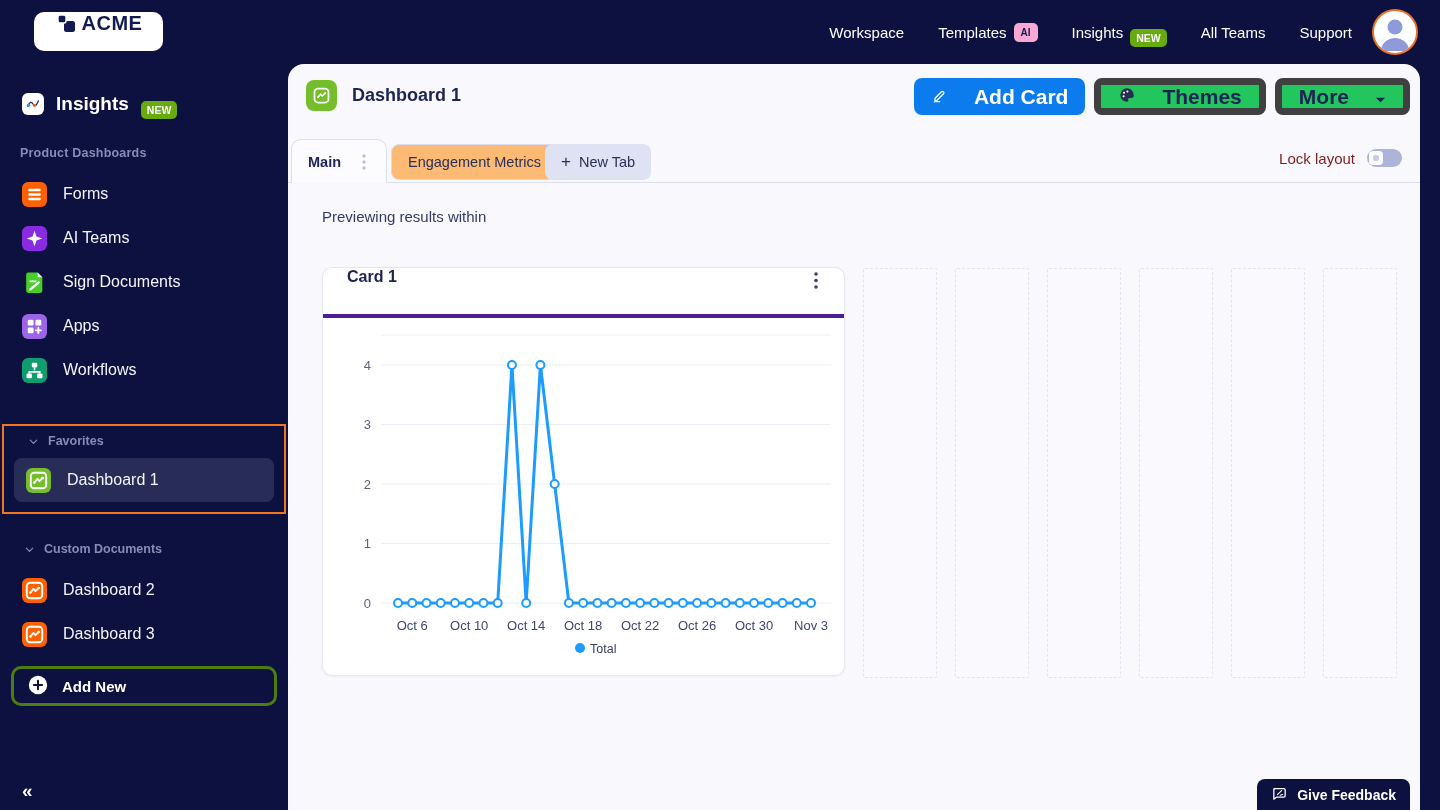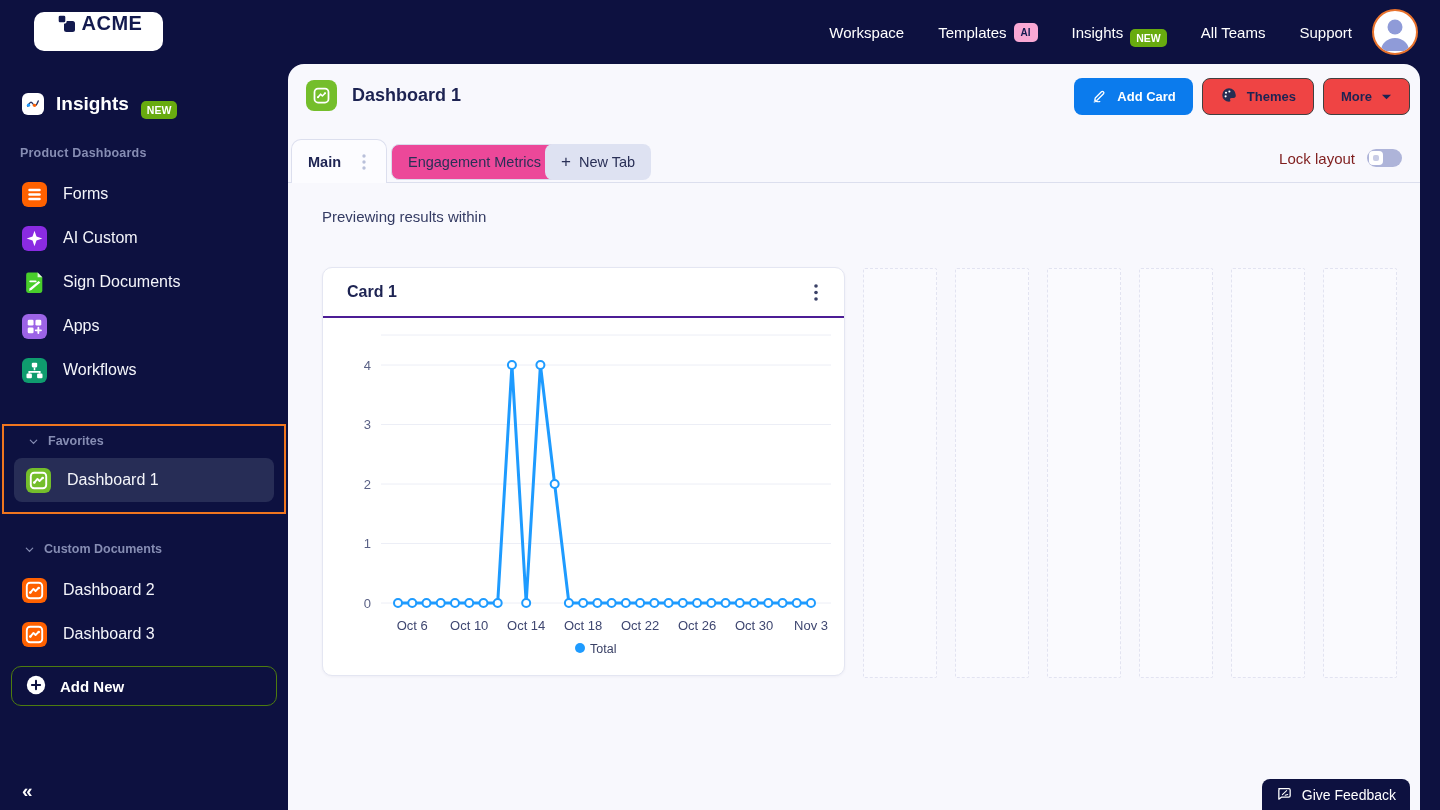--- a/index.html
+++ b/index.html
@@ -26,72 +26,72 @@
   .side-title { color:#fff; font-size:19px; font-weight:bold; }
   .section-label { color:#868DB3; font-size:12.5px; font-weight:bold; margin:28px 0 0 20px; letter-spacing:.2px; }
   .side-list { list-style:none; margin-top:12px; }
   .side-item { height:44px; display:flex; align-items:center; gap:16px; margin:0 10px; padding-left:12px; border-radius:8px; cursor:pointer; }
   .side-item.selected { background:#272D56; }
   .side-item .label { color:#F4F5FA; font-size:16px; }
   .tile { width:25px; height:25px; display:flex; align-items:center; justify-content:center; }
   .fav-box { border:2px solid #F0761F; margin:32px 2px 0 2px; padding:8px 0 10px 0; }
   .section-head { display:flex; align-items:center; gap:9px; padding-left:24px; color:#868DB3; font-size:12.5px; font-weight:bold; cursor:pointer; }
   .section-head.custom { margin-top:28px; }
-  .add-new-btn { margin:10px 11px 0 11px; width:266px; height:40px; background:transparent; border:1px solid #4d7c0f;
+  .add-new-btn { margin:10px 11px 0 11px; width:266px; height:40px; background:transparent; border:3px solid #4d7c0f;
                  border-radius:10px; display:flex; align-items:center; gap:13px; padding-left:13px; cursor:pointer; }
   .add-new-btn .label { color:#fff; font-size:15px; font-weight:bold; }
   .collapse { position:absolute; left:22px; bottom:8px; color:#fff; font-size:19px; font-weight:bold; cursor:pointer; }
 
   
   .panel { position:absolute; left:288px; top:64px; right:20px; bottom:0; background:#F8F8FD; border-radius:16px 16px 0 0; }
   .panel-header { position:absolute; top:0; left:0; right:0; height:76px; }
   .dash-icon { position:absolute; left:18px; top:16px; width:31px; height:31px; border-radius:8px; background:#74BE2B;
                display:flex; align-items:center; justify-content:center; }
   .page-title { position:absolute; left:64px; top:21px; font-size:18px; font-weight:bold; color:#1D2352; }
   .actions { position:absolute; right:10px; top:14px; display:flex; gap:9px; }
-  .btn { height:37px; border-radius:8px; display:flex; align-items:center; gap:9px; padding:0 17px; font-size:13px; font-weight:bold; cursor:pointer; border:1px solid transparent; }
+  .btn { height:37px; border-radius:8px; display:flex; align-items:center; gap:26px; padding:0 17px; font-size:21px; font-weight:bold; cursor:pointer; border:1px solid transparent; }
   .btn.primary { background:#0B7BED; color:#fff; border:none; }
-  .btn.ghost { background:#ef4444; color:#1D2352; border:1px solid #404040; }
+  .btn.ghost { background:#22c55e; color:#1D2352; border:7px solid #404040; }
 
   .tab-line { position:absolute; left:0; right:0; top:118px; height:1px; background:#DCDFEE; }
   .tab-main { position:absolute; left:3px; top:75px; width:96px; height:44px; background:#FCFCFF; border:1px solid #DCDFEE; border-bottom:none;
               border-radius:10px 10px 0 0; z-index:2; display:flex; align-items:center; justify-content:space-between; padding:0 10px 0 16px; cursor:pointer; }
   .tab-main .label { font-size:14.5px; font-weight:bold; color:#1D2352; }
   .tab-pill { position:absolute; top:80px; height:36px; border-radius:8px; display:flex; align-items:center; padding:0 16px;
               font-size:14.5px; color:#2A3057; cursor:pointer; }
-  .tab-engagement { left:103px; background:#ec4899; border:1px solid #D9DCEC; }
+  .tab-engagement { left:103px; background:#fdba74; border:1px solid #D9DCEC; }
   .tab-new { left:257px; background:#DEE2F2; gap:8px; }
   .lock-row { position:absolute; right:18px; top:85px; display:flex; align-items:center; gap:12px; }
   .lock-label { font-size:15px; color:#7f1d1d; }
   .toggle { width:35px; height:18px; border-radius:9px; background:#AEB4D9; position:relative; cursor:pointer; }
   .toggle .knob { position:absolute; left:2px; top:2px; width:14px; height:14px; background:#fff; border-radius:4px;
                   display:flex; align-items:center; justify-content:center; }
   .toggle .knob::after { content:""; width:6px; height:6px; border-radius:2px; background:#C9CDE6; }
 
   .preview-row { position:absolute; left:34px; top:144px; display:flex; align-items:center; gap:14px; }
   .preview-label { font-size:15px; color:#343B63; }
   .date-btn { height:38px; background:#fff; border:1px solid #D9DDEE; border-radius:8px; display:flex; align-items:center;
               gap:12px; padding:0 18px; cursor:pointer; }
   .date-text { font-size:14.5px; color:#1D2352; letter-spacing:.2px; }
 
   .card { position:absolute; left:34px; top:203px; width:523px; height:409px; background:#fff; border:1px solid #E4E6F2;
           border-radius:10px; box-shadow:0 1px 3px rgba(30,35,90,.05); }
-  .card-header { height:50px; border-bottom:2px solid #4c1d95; display:flex; align-items:center; justify-content:space-between; padding:0 16px 0 24px; }
+  .card-header { height:50px; border-bottom:4px solid #4c1d95; display:flex; justify-content:space-between; padding:0 16px 0 24px; }
   .card-title { font-size:16px; font-weight:bold; color:#1D2352; }
   .kebab { width:24px; height:24px; display:flex; align-items:center; justify-content:center; cursor:pointer; }
   #chart-svg { display:block; }
   #chart-svg .tick { font-family:"Liberation Sans","DejaVu Sans",sans-serif; font-size:13px; fill:#5A6186; }
   #chart-svg .xtick { fill:#3E4670; }
   #chart-svg .legend-text { font-family:"Liberation Sans","DejaVu Sans",sans-serif; font-size:12.5px; fill:#3A4166; }
 
   .placeholders { position:absolute; left:575px; top:204px; display:flex; gap:18px; }
   .slot { width:74px; height:410px; border:1px dashed #E2E3F1; background:#FAFAFE; border-radius:2px; }
 
   .feedback-btn { position:absolute; right:10px; bottom:0; height:31px; background:#0D1140; border:none; border-radius:8px 8px 0 0;
-                  color:#fff; font-size:14px; font-weight:normal; display:flex; align-items:center; gap:9px; padding:0 14px; cursor:pointer;
+                  color:#fff; font-size:14px; font-weight:bold; display:flex; align-items:center; gap:9px; padding:0 14px; cursor:pointer;
                   font-family:"Liberation Sans","DejaVu Sans",sans-serif; }
 </style>
 </head>
 <body>
 
 <header class="topnav">
   <div class="logo">
     <span>
       <svg width="22" height="22" viewBox="0 0 22 22">
         <rect x="9" y="9" width="11" height="11" rx="2.5" fill="#131A4F"></rect>
@@ -153,21 +153,21 @@
         </span>
         <span class="label">Forms</span>
       </li>
       <li class="side-item">
         <span class="tile">
           <svg width="25" height="25" viewBox="0 0 24 24">
             <rect width="24" height="24" rx="6" fill="#8A2BE2"></rect>
             <path d="M12 4.5 L13.9 10.1 L19.5 12 L13.9 13.9 L12 19.5 L10.1 13.9 L4.5 12 L10.1 10.1 Z" fill="#fff"></path>
           </svg>
         </span>
-        <span class="label">AI Custom</span>
+        <span class="label">AI Teams</span>
       </li>
       <li class="side-item">
         <span class="tile">
           <svg width="25" height="25" viewBox="0 0 24 24">
             <path d="M6 2.5 h9 l4.5 4.5 v13 a2 2 0 0 1 -2 2 h-11.5 a2 2 0 0 1 -2 -2 v-15.5 a2 2 0 0 1 2 -2 Z" fill="#48CE2B"></path>
             <path d="M15 2.5 l4.5 4.5 h-4.5 Z" fill="#fff" opacity=".85"></path>
             <rect x="7" y="10" width="7" height="1.7" rx=".85" fill="#fff"></rect>
             <path d="M7.5 17.5 l8.5 -7 l1.6 1.6 l-8.5 7 l-2.4 .8 Z" fill="#fff"></path>
           </svg>
         </span>

